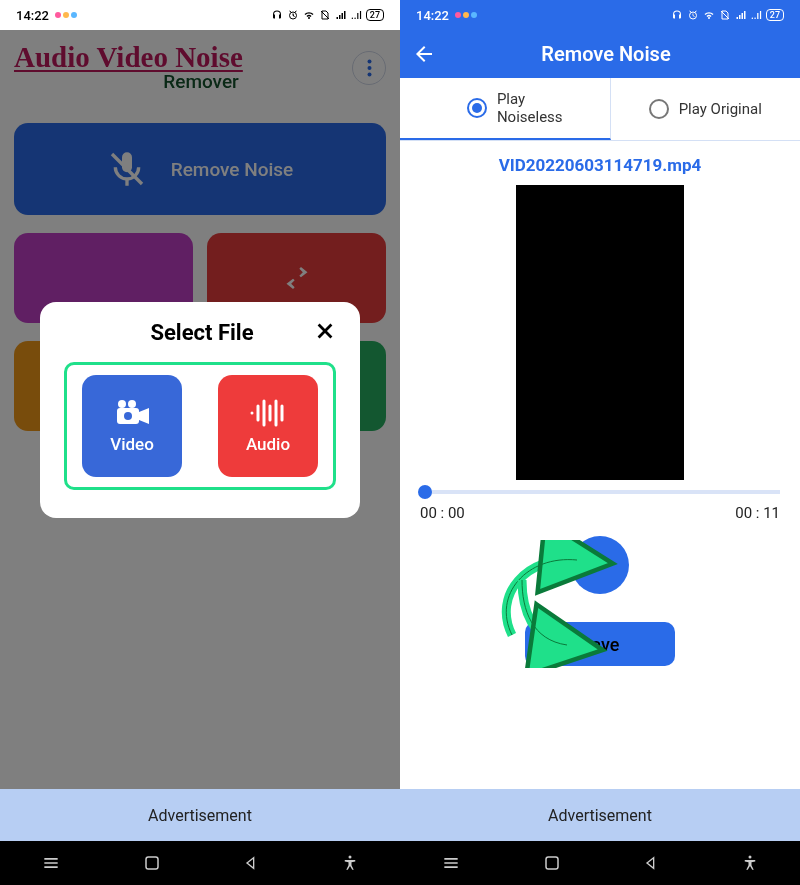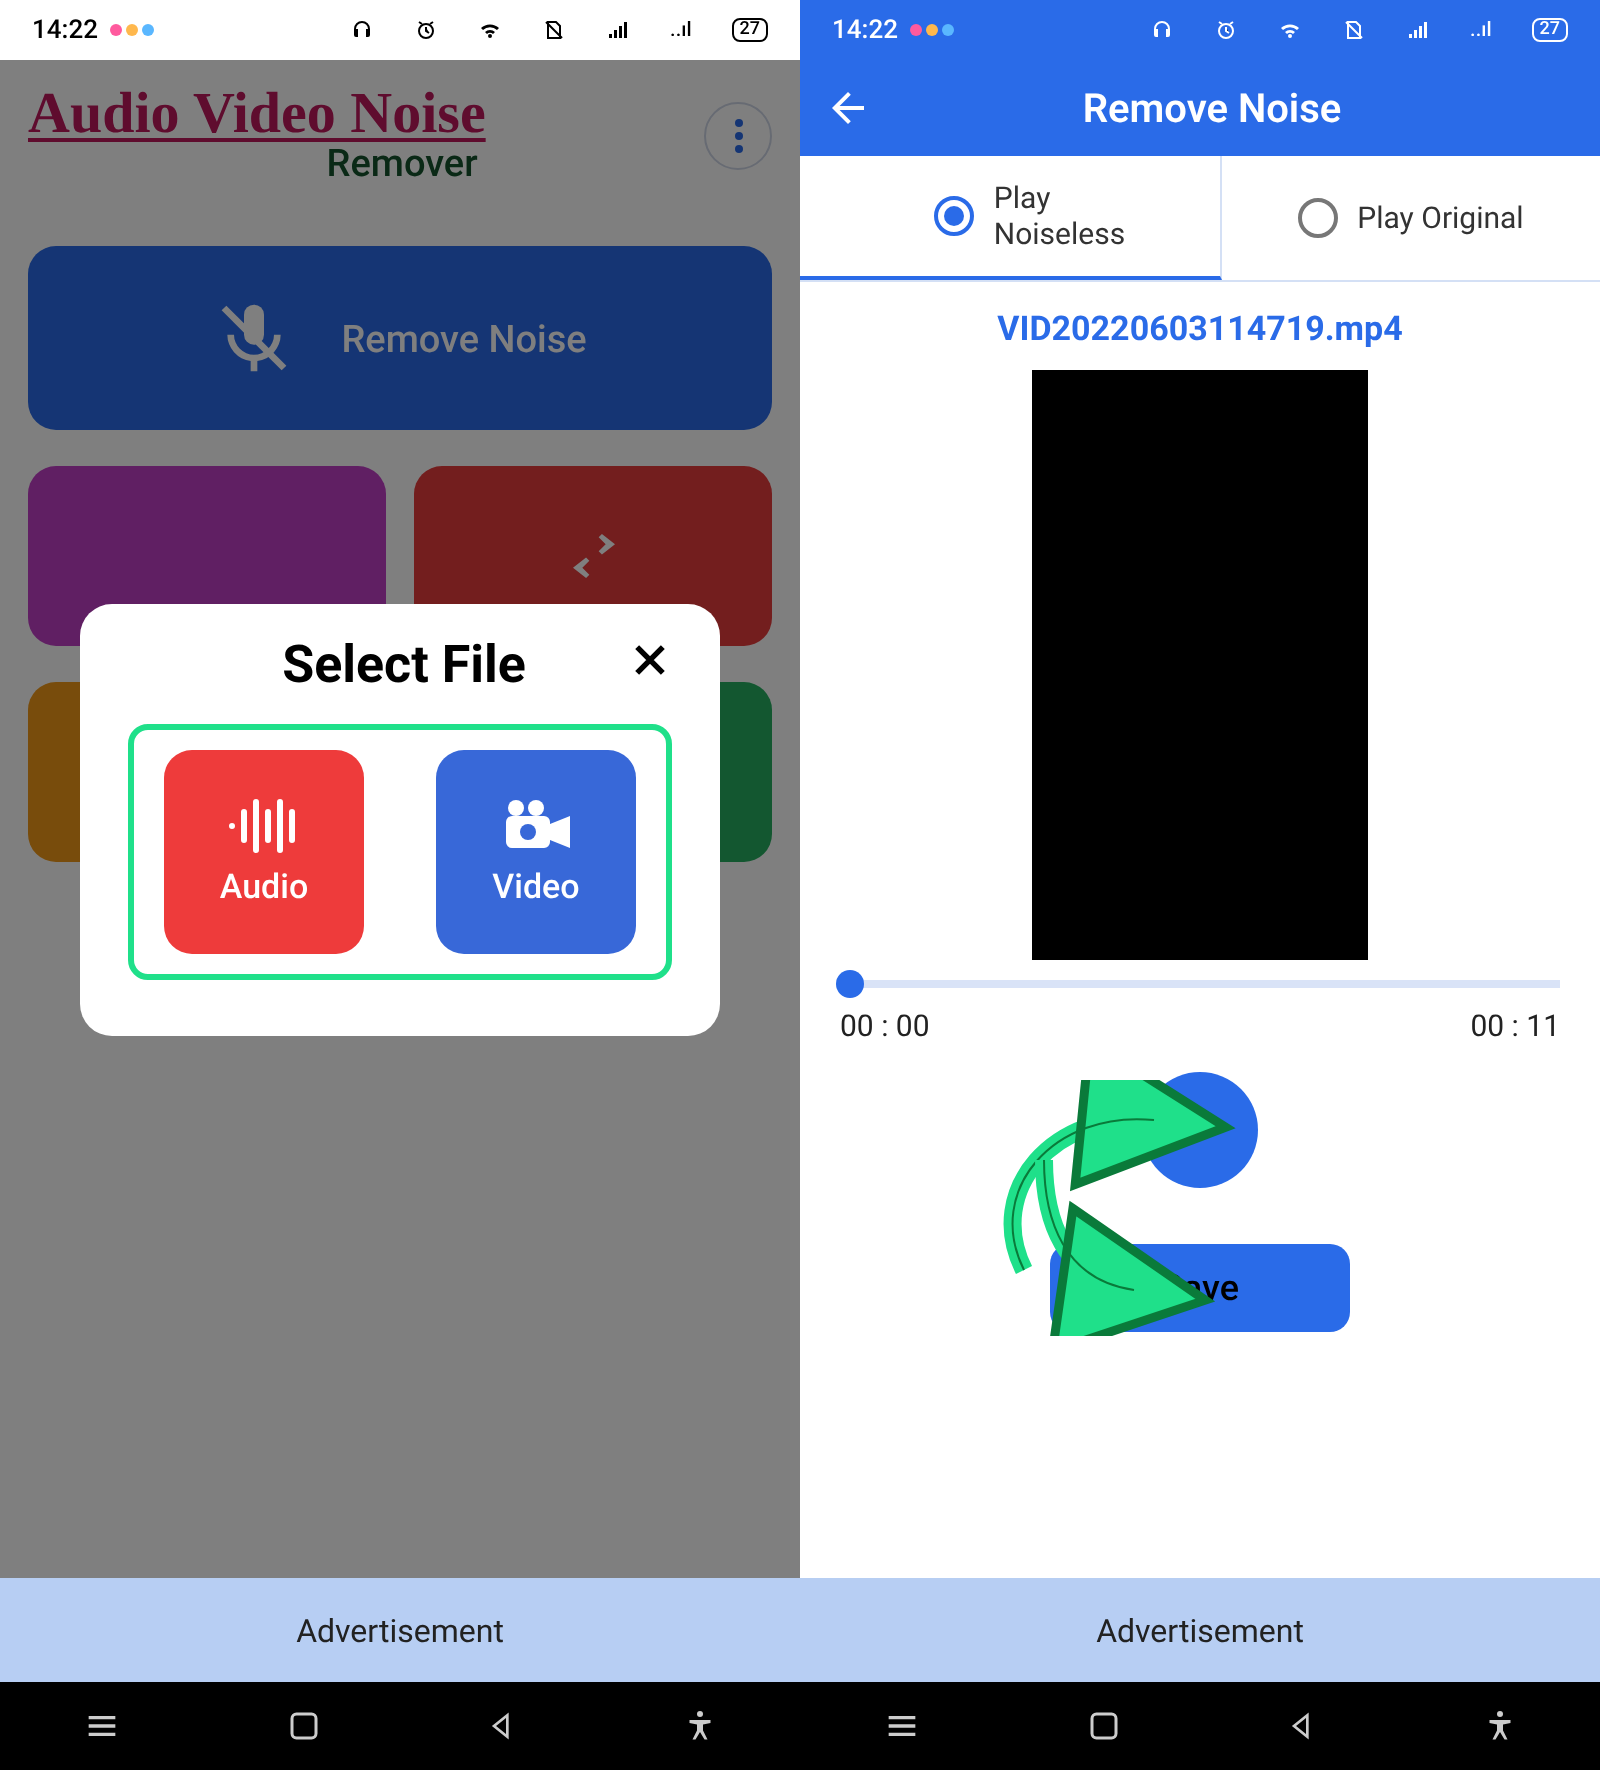--- a/index.html
+++ b/index.html
@@ -25,21 +25,21 @@
     display: flex;
     align-items: center;
     justify-content: space-between;
     padding: 0 16px;
     font-size: 13px;
     color: #000;
     font-weight: 500;
   }
   .phone2 .statusbar { background: #2a6be8; color: #fff; }
   .status-left { display: flex; align-items: center; gap: 6px; }
-  .status-right { display: flex; align-items: center; gap: 20px; }
+  .status-right { display: flex; align-items: center; gap: 4px; }
   .status-dots { display: inline-flex; gap: 2px; }
   .status-dots span { width:6px; height:6px; border-radius:50%; }
   .d1{background:#ff5a9e;} .d2{background:#ffb84d;} .d3{background:#5ab7ff;}
   .sm-icon { width: 12px; height: 12px; }
   
   .home-app { flex: 1; display:flex; flex-direction:column; position:relative; }
   .home-header {
     padding: 12px 14px 10px 14px;
     display:flex; align-items:center; justify-content:space-between;
   }
@@ -74,21 +74,21 @@
   .dim {
     position:absolute; inset:0; background:rgba(0,0,0,0.5);
     display:flex; align-items:center; justify-content:center;
   }
   
   .modal {
     width: 320px; background:#fff; border-radius:16px;
     padding: 16px 18px 28px 18px;
   }
   .modal-head { display:flex; align-items:center; justify-content:space-between; padding:0 6px 14px 6px;}
-  .modal-title { font-size:26px; font-weight:700; }
+  .modal-title { font-size:22px; font-weight:700; }
   .close-x { font-size:26px; font-weight:700; cursor:pointer; }
   .file-row {
     display:flex; gap:36px; justify-content:center;
     border:3px solid #1fe08a; border-radius:10px; padding:10px;
     margin: 0 6px;
   }
   .file-btn {
     width:100px; height:102px; border-radius:14px; color:#fff;
     display:flex; flex-direction:column; align-items:center; justify-content:center;
     gap:6px; font-size:17px; font-weight:500;
@@ -220,35 +220,35 @@
         <div class="modal-head">
           <span style="width:26px"></span>
           <span class="modal-title">Select File</span>
           <span class="close-x">
             <svg width="22" height="22" viewBox="0 0 24 24">
                 <path stroke="#000" stroke-width="3" d="M5 5l14 14M19 5L5 19"></path>
               </svg>
           </span>
         </div>
         <div class="file-row">
-          <div class="file-btn audio">
-            <svg width="40" height="30" viewBox="0 0 40 30">
-              <path fill="none" stroke="#fff" stroke-width="3" stroke-linecap="round" d="M4 15v0M10 8v14M16 3v24M22 8v14M28 3v24M34 8v14"></path>
-            </svg>
-            <span>Audio</span>
-          </div>
           <div class="file-btn video">
             <svg width="38" height="30" viewBox="0 0 38 30">
               <circle cx="9" cy="6" r="4" fill="#fff"></circle>
                 <circle cx="19" cy="6" r="4" fill="#fff"></circle>
               <rect x="4" y="10" width="22" height="16" rx="3" fill="#fff"></rect>
               <circle cx="15" cy="18" r="4" fill="#3868d8"></circle>
               <path fill="#fff" d="M26 14l10-4v16l-10-4z"></path>
             </svg>
             <span>Video</span>
+          </div>
+          <div class="file-btn audio">
+            <svg width="40" height="30" viewBox="0 0 40 30">
+              <path fill="none" stroke="#fff" stroke-width="3" stroke-linecap="round" d="M4 15v0M10 8v14M16 3v24M22 8v14M28 3v24M34 8v14"></path>
+            </svg>
+            <span>Audio</span>
           </div>
         </div>
       </div>
     </div>
   </div>
 
   <div class="ad-bar">
     <span>Advertisement</span>
   </div>
   <div class="navbar">

